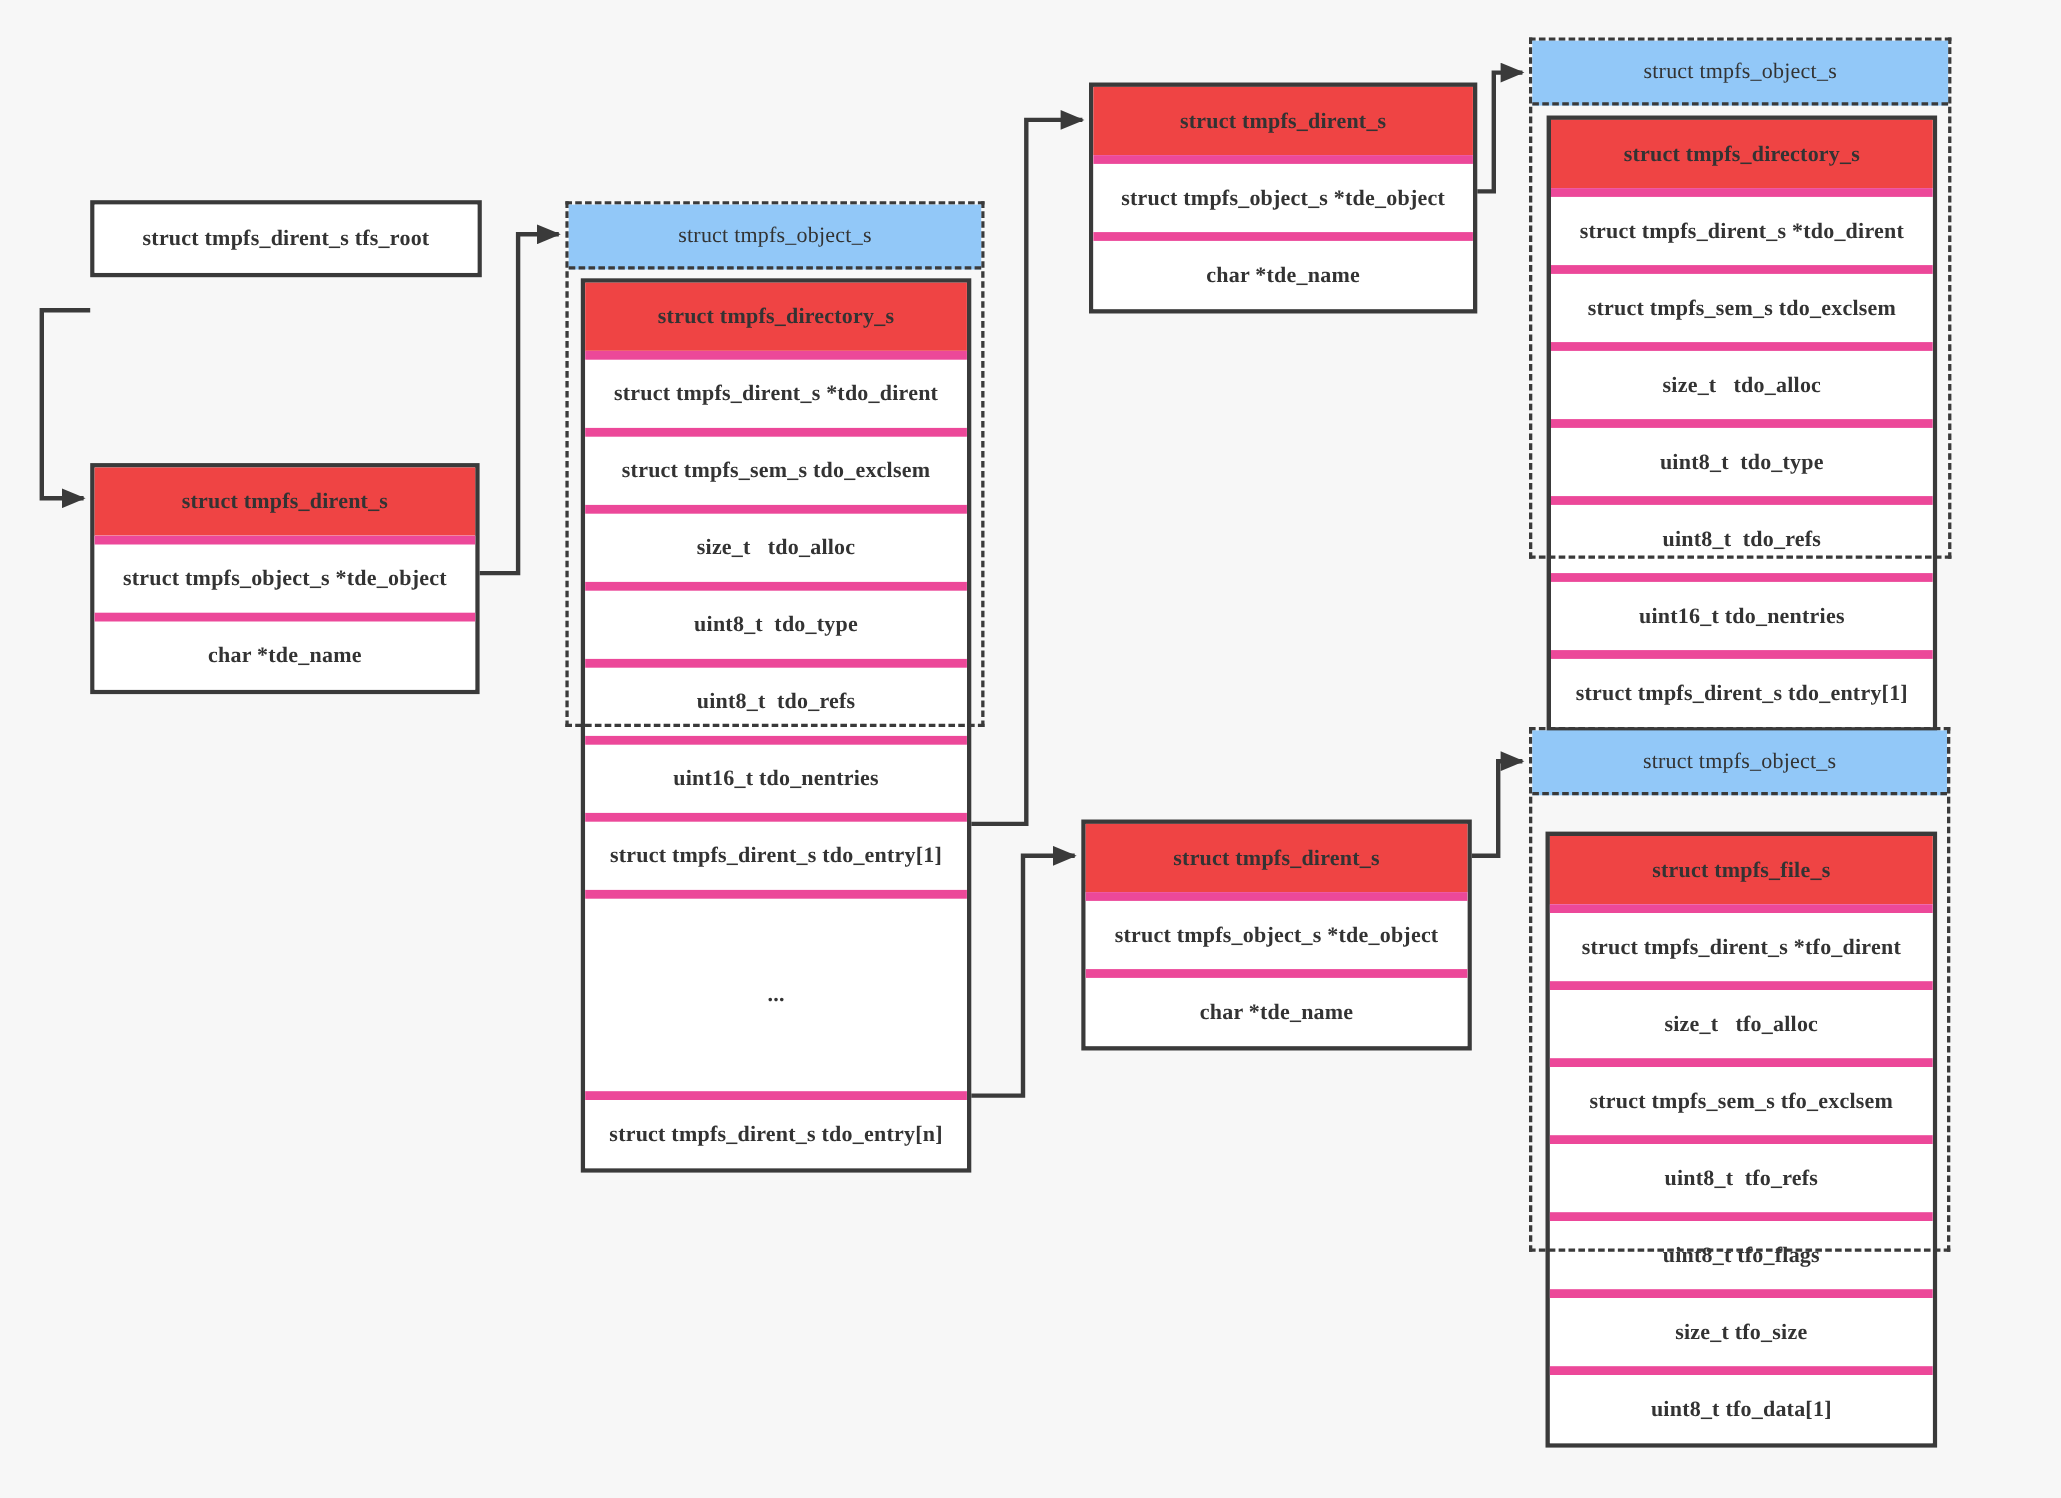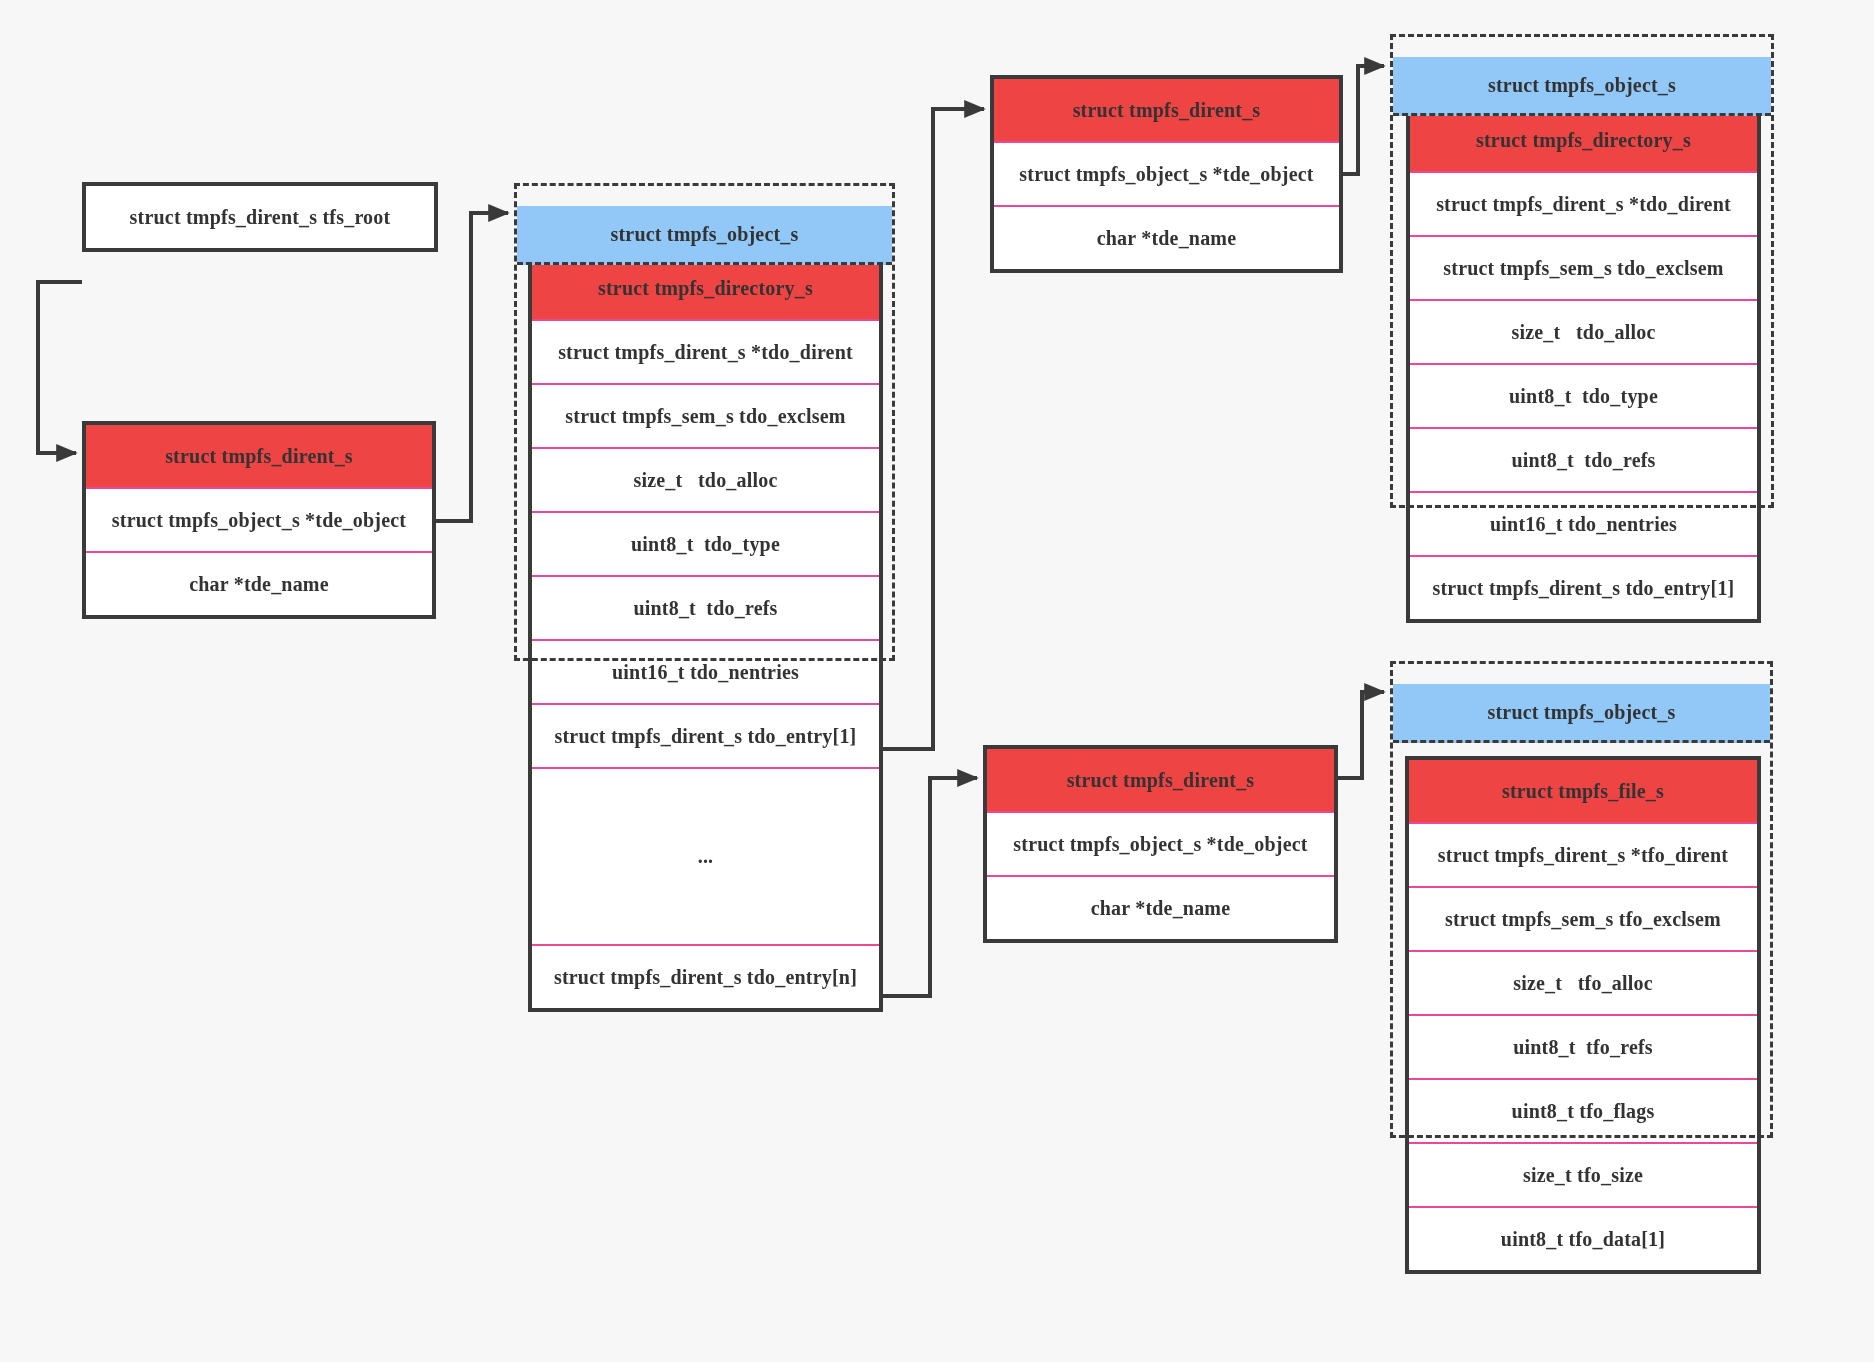--- a/index.html
+++ b/index.html
@@ -19,21 +19,21 @@
     background:#ffffff;
     z-index:2;
     box-sizing:content-box;
   }
   .row{
     height:62px;
     display:flex;
     align-items:center;
     justify-content:center;
     background:#ffffff;
-    border-top:2px solid #ec4899;
+    border-top:8px solid #ec4899;
     font-size:20px;
     font-weight:bold;
     white-space:pre;
     letter-spacing:0.2px;
   }
   .row:first-child{border-top:none;}
   .row.head{background:#ef4444;font-family:Liberation Serif, serif;}
   .row.tall{height:175px;}
   .dgroup{
     position:absolute;
@@ -44,24 +44,23 @@
     box-sizing:content-box;
   }
   .dhead{
     height:56px;
     background:#92c8f8;
     border-bottom:3px dashed #3a3a3a;
     display:flex;
     align-items:center;
     justify-content:center;
     font-size:20px;
-    font-weight:bold;
+    font-weight:normal;
     white-space:pre;
     letter-spacing:0.2px;
-    margin-top:20px;
   }
 </style>
 </head>
 <body>
 
 <div class="canvas">
 
   <svg class="connectors" width="1874" height="1362" viewBox="0 0 1874 1362">
     <defs>
       <marker id="arr" viewBox="0 0 12 10" refX="11" refY="5" markerWidth="22" markerHeight="18" markerUnits="userSpaceOnUse" orient="auto">
@@ -126,22 +125,22 @@
 
   <div class="sbox" style="left:983px;top:745px;width:347px">
     <div class="row head">struct tmpfs_dirent_s</div>
     <div class="row">struct tmpfs_object_s *tde_object</div>
     <div class="row">char *tde_name</div>
   </div>
 
   <div class="sbox" style="left:1405px;top:756px;width:348px">
     <div class="row head">struct tmpfs_file_s</div>
     <div class="row">struct tmpfs_dirent_s *tfo_dirent</div>
+    <div class="row">size_t   tfo_alloc</div>
     <div class="row">struct tmpfs_sem_s tfo_exclsem</div>
-    <div class="row">size_t   tfo_alloc</div>
     <div class="row">uint8_t  tfo_refs</div>
     <div class="row">uint8_t tfo_flags</div>
     <div class="row">size_t tfo_size</div>
     <div class="row">uint8_t tfo_data[1]</div>
   </div>
 
   <div class="dgroup" style="left:1390px;top:661px;width:377px;height:471px">
     <div class="dhead">struct tmpfs_object_s</div>
   </div>
 

